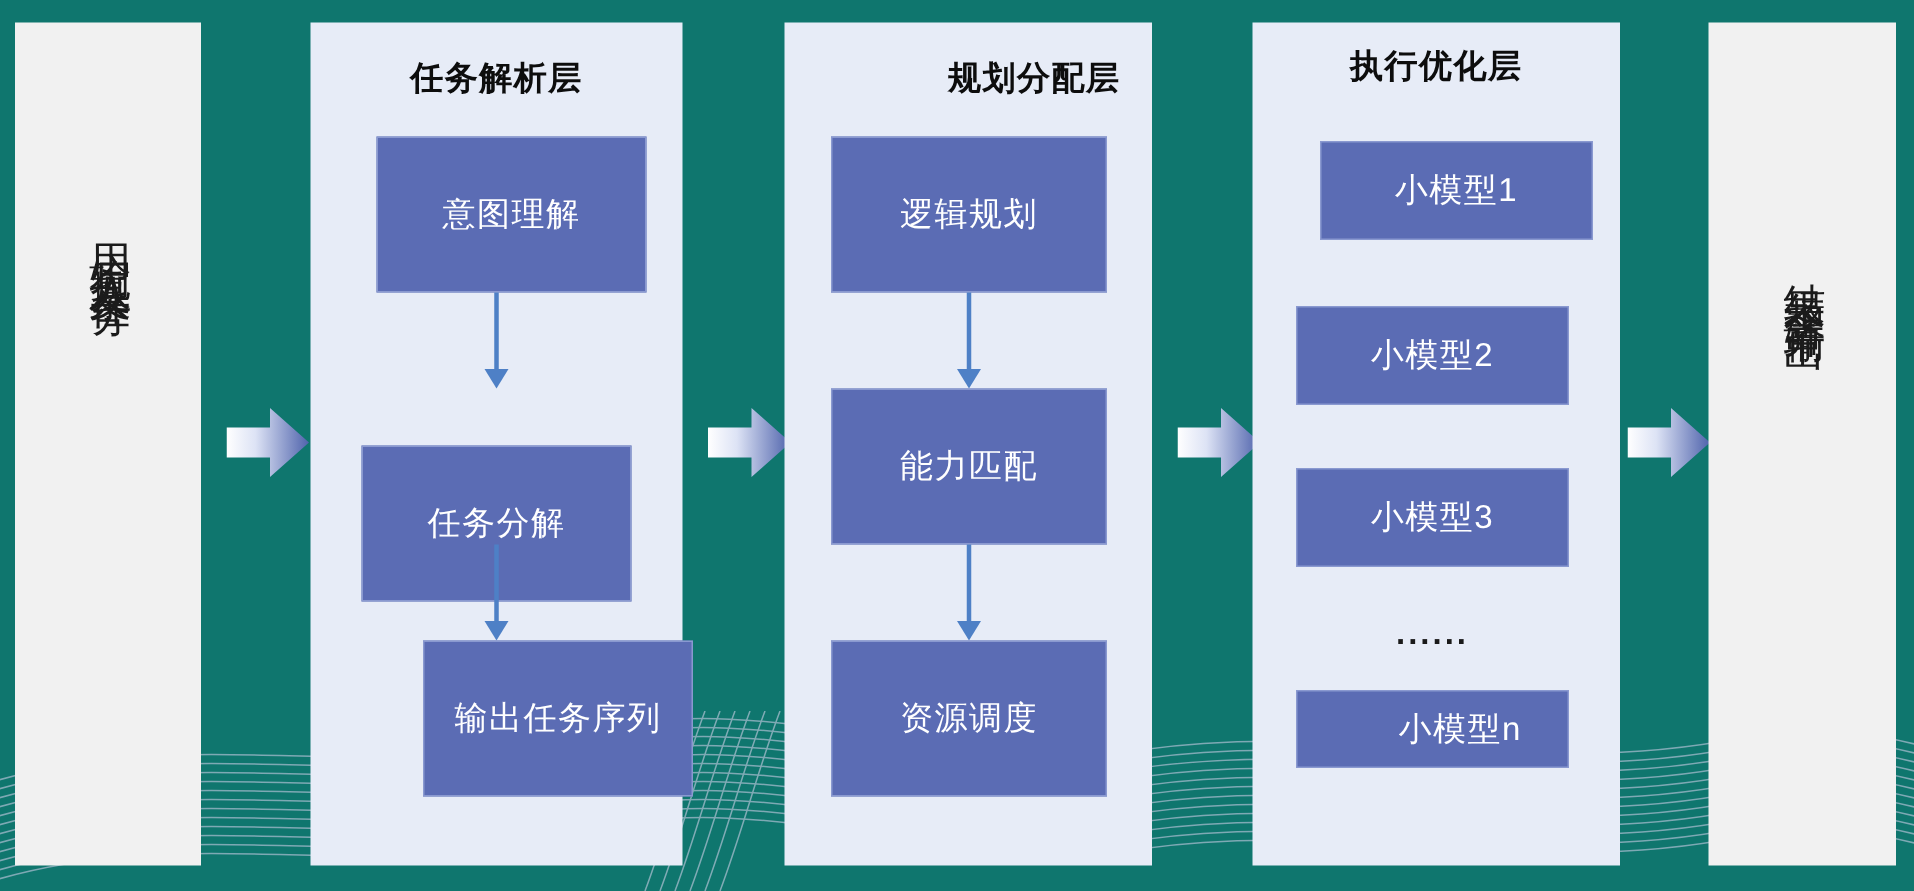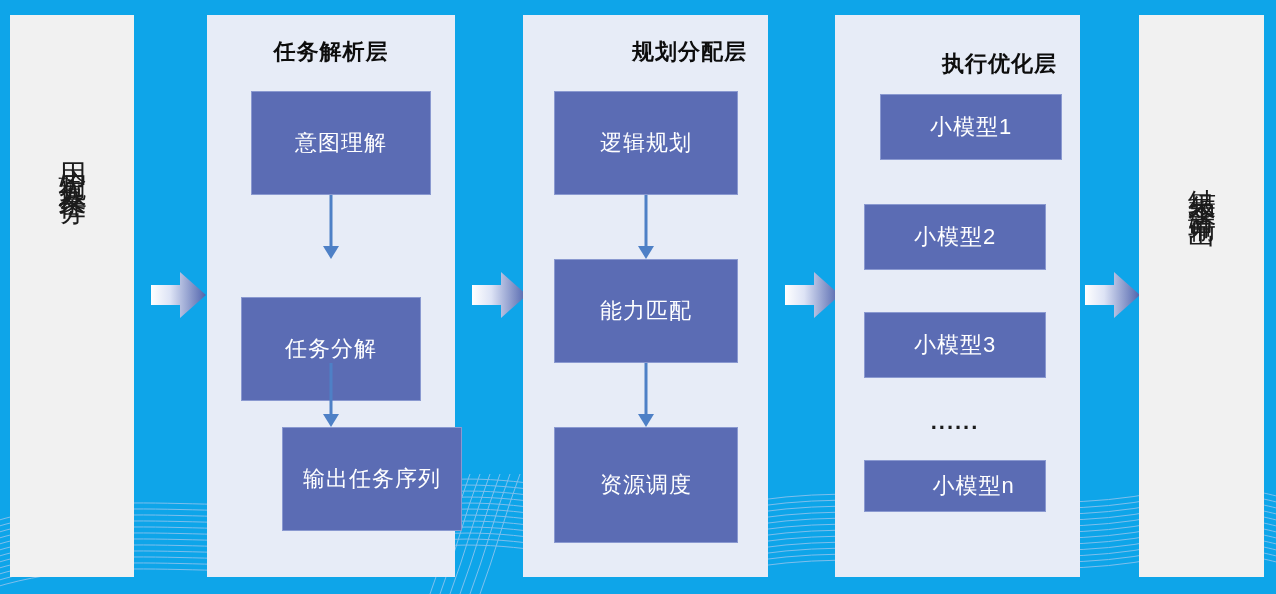--- a/index.html
+++ b/index.html
@@ -7,21 +7,21 @@
     padding: 0;
     background: #ffffff;
   }
   body {
     font-family: "Liberation Sans", "DejaVu Sans", sans-serif;
   }
   #canvas {
     position: relative;
     width: 1276px;
     height: 594px;
-    background: #0ea5e9;
+    background: #0f766e;
     overflow: hidden;
   }
 
   
   .bg-waves {
     position: absolute;
     left: 0;
     bottom: 0;
     width: 1276px;
     height: 120px;
@@ -227,37 +227,37 @@
     <div class="head"></div>
   </div>
 
   <div class="node" style="left:554px; top:259px; width:184px; height:104px;">能力匹配</div>
 
   <div class="v-arrow" style="left:632px; top:363px; width:28px; height:64px;">
     <div class="stem" style="height:52px;"></div>
     <div class="head"></div>
   </div>
 
-  <div class="node" style="left:554px; top:427px; width:184px; height:116px;">资源调度</div>
+  <div class="node" style="left:554px; top:427px; width:184px; height:104px;">资源调度</div>
 
   <div class="h-arrow" style="left:785px; top:269px; width:56px; height:52px;">
     <svg width="56" height="52" viewBox="0 0 56 52">
       <defs>
         <linearGradient id="ag3" x1="0" y1="0" x2="1" y2="0">
           <stop offset="0%" stop-color="#ffffff"></stop>
           <stop offset="35%" stop-color="#dde3f5"></stop>
           <stop offset="100%" stop-color="#4f63ac"></stop>
         </linearGradient>
       </defs>
       <path d="M0,16 L29,16 L29,3 L55,26 L29,49 L29,36 L0,36 Z" fill="url(#ag3)"></path>
     </svg>
   </div>
 
   <div class="panel layer" style="left:835px; top:15px; width:245px; height:562px;">
-    <div class="layer-title" style="top:34px;padding-left:42px;">执行优化层</div>
+    <div class="layer-title" style="top:14px;">执行优化层</div>
   </div>
 
   <div class="node" style="left:864px; top:94px; width:182px; height:66px;margin-left:16px;">小模型1</div>
 
   <div class="node" style="left:864px; top:204px; width:182px; height:66px;">小模型2</div>
 
   <div class="node" style="left:864px; top:312px; width:182px; height:66px;">小模型3</div>
 
   <div class="dots" style="top:409px; left:864px; width:182px;">......</div>
 

